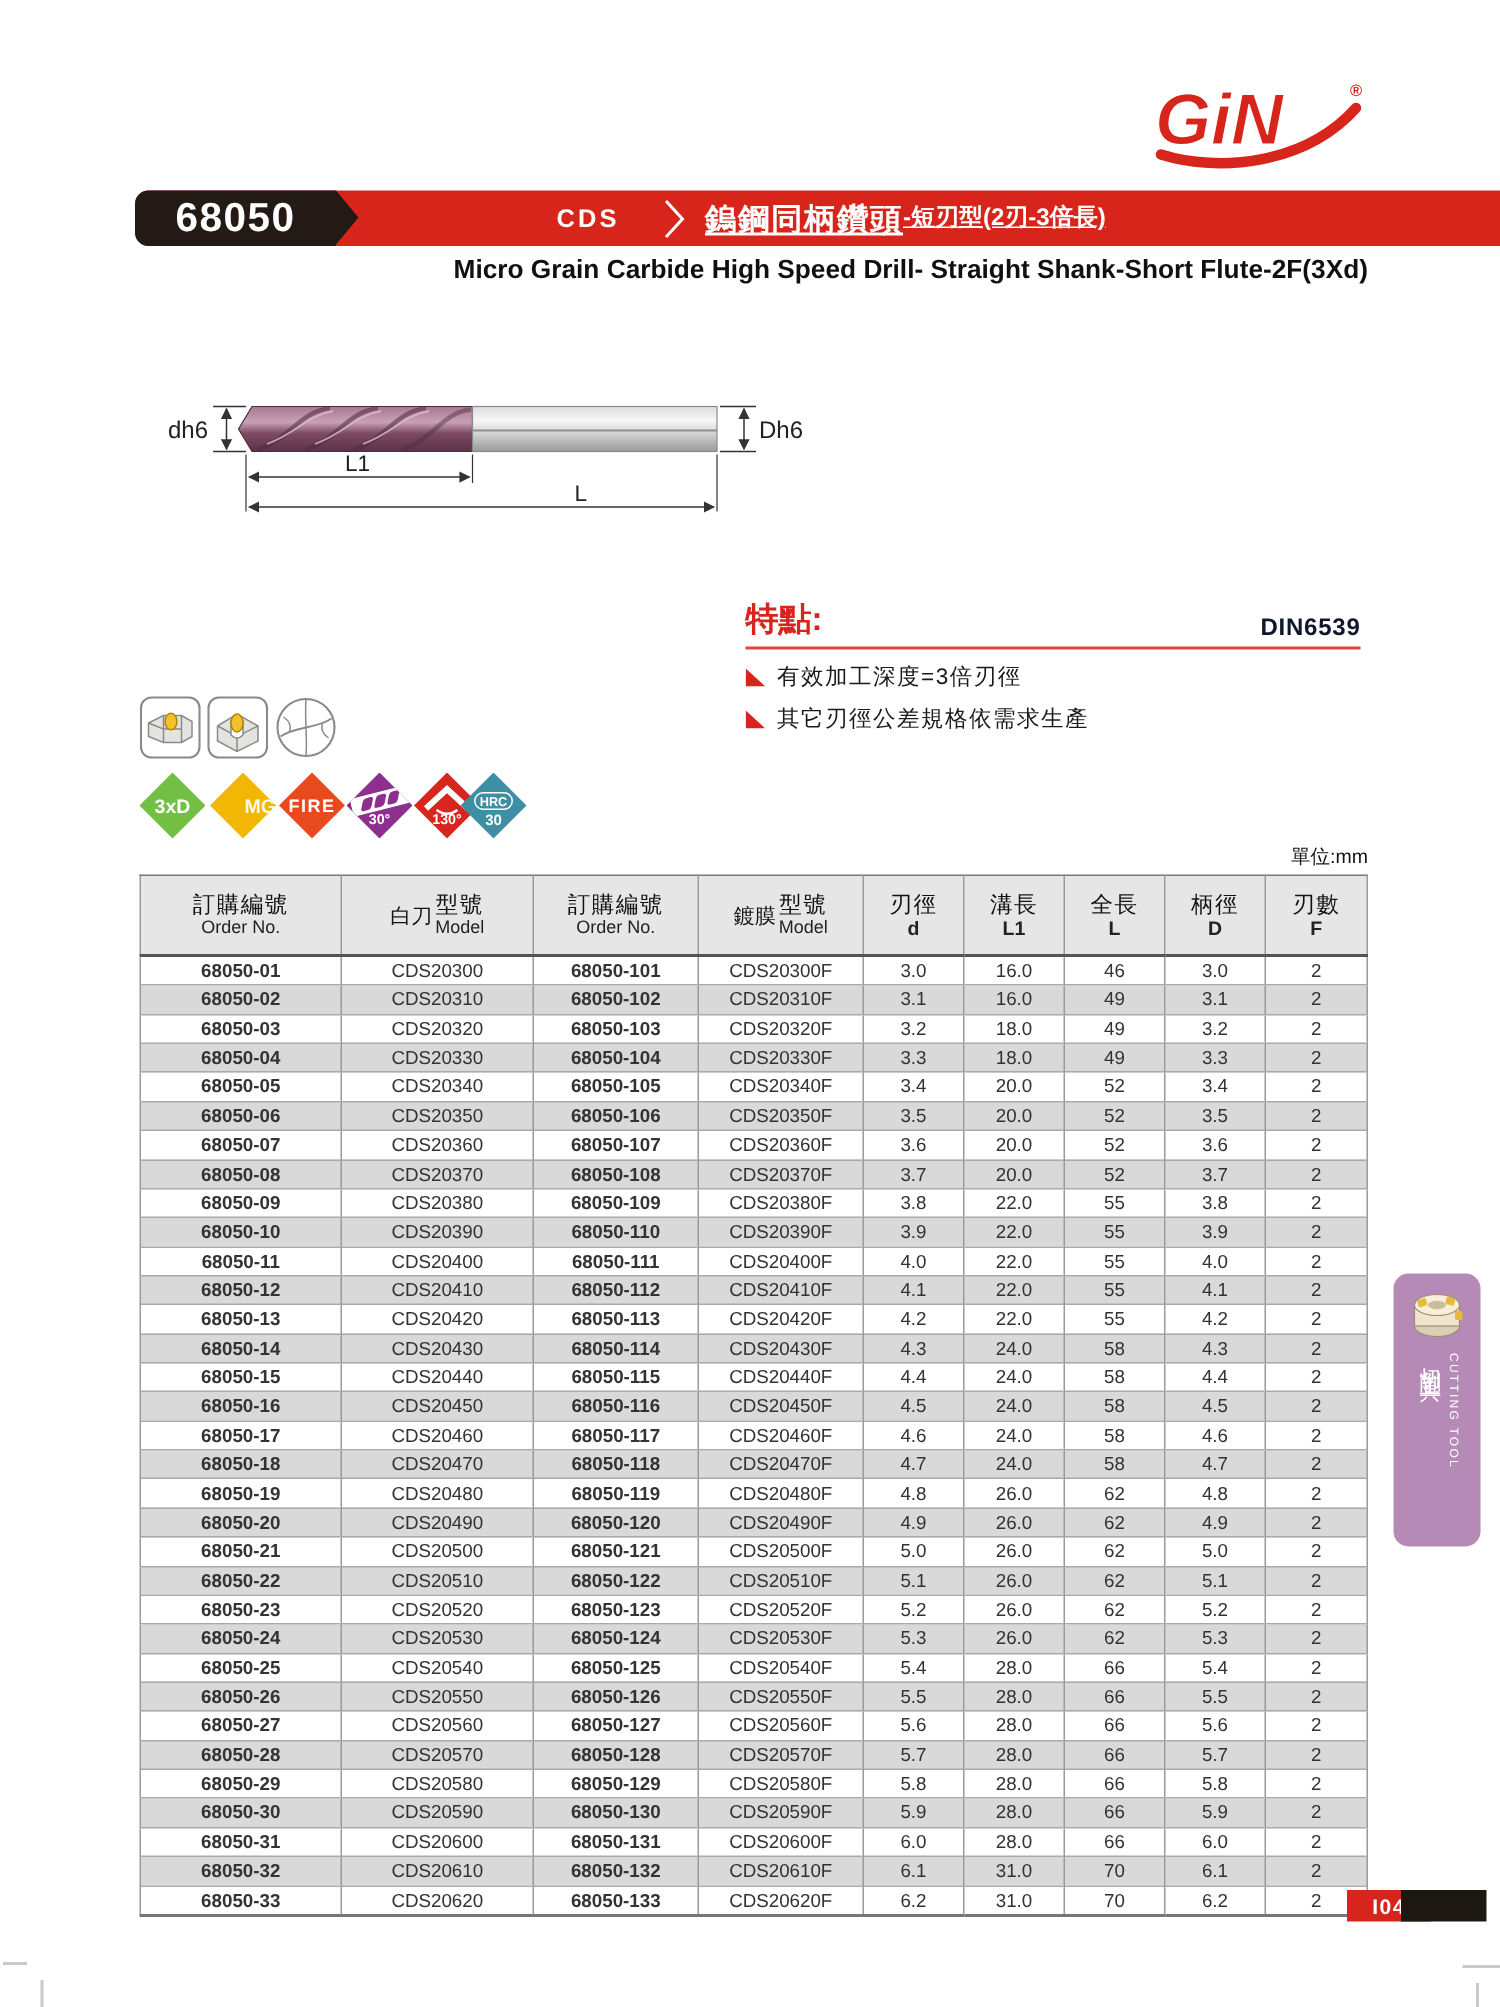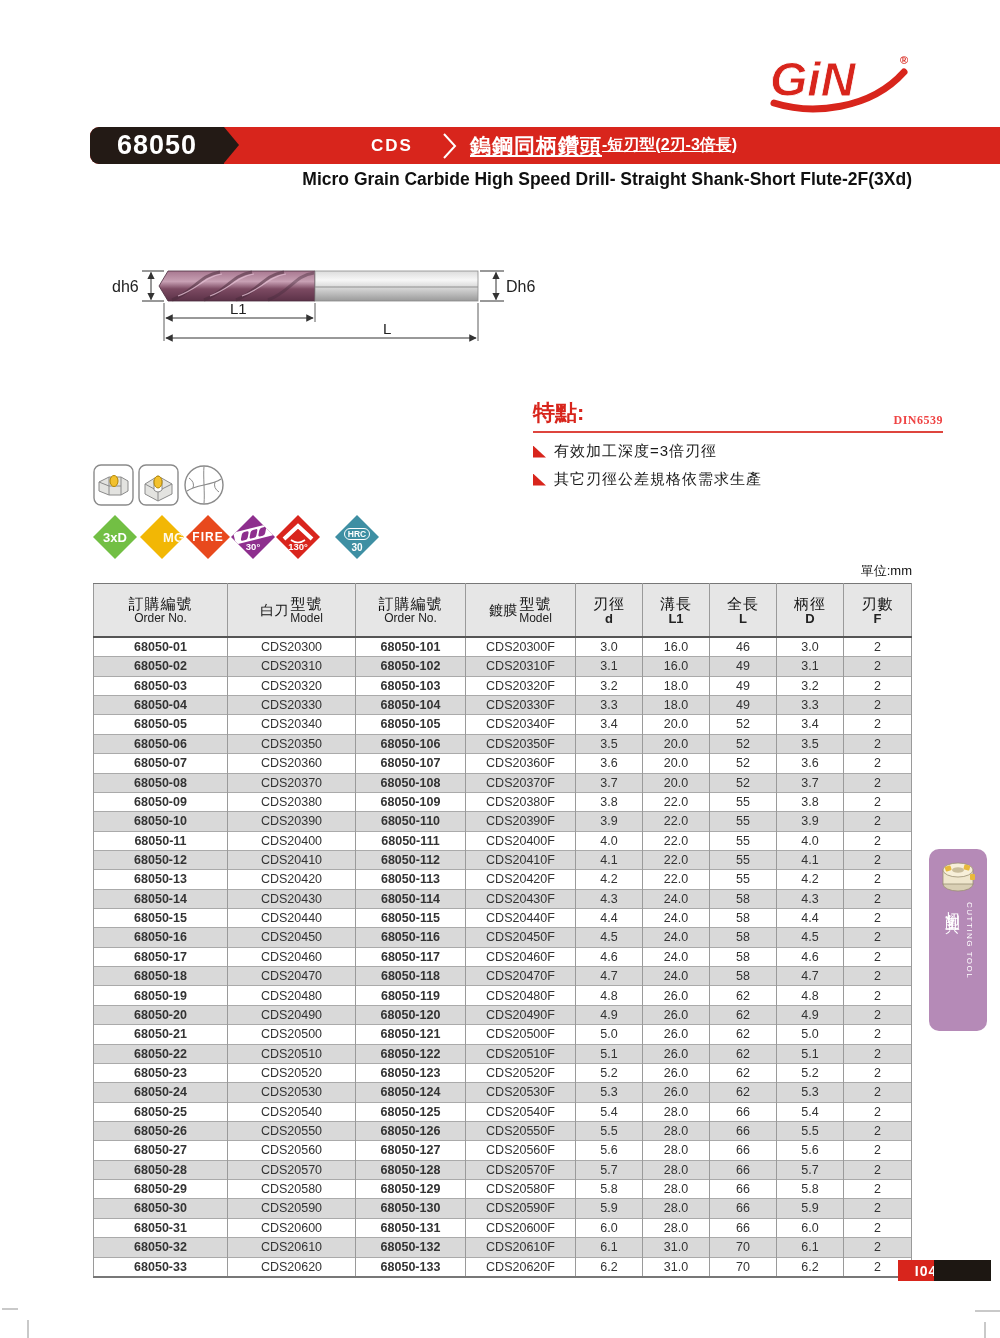--- a/index.html
+++ b/index.html
@@ -26,24 +26,24 @@
              color:#fff;white-space:nowrap;text-decoration:underline;}
   .bar-title .main{font-size:21px;font-weight:bold;letter-spacing:1px;}
   .bar-title .sub{font-size:16px;font-weight:bold;}
   .subtitle{position:absolute;left:90px;top:169px;width:822px;text-align:right;
             font-size:17.5px;font-weight:bold;color:#101010;}
 
   
   #drawing{position:absolute;left:98px;top:246px;}
 
   
-  .features{position:absolute;left:497px;top:398px;width:410px;margin-left:36px;}
+  .features{position:absolute;left:497px;top:398px;width:410px;}
   .features-head{display:flex;justify-content:space-between;align-items:flex-end;}
   .features-title{color:#d8251c;font-size:22px;font-weight:bold;}
-  .features-std{color:#ef4444;font-size:12px;font-weight:bold;letter-spacing:.5px;font-family:Liberation Serif, serif;}
+  .features-std{color:#0f172a;font-size:16px;font-weight:bold;letter-spacing:.5px;}
   .features-rule{height:2px;background:#d8251c;margin-top:3px;opacity:.85;}
   .feature-item{display:flex;align-items:center;margin-top:9px;font-size:15px;color:#1a1a1a;letter-spacing:1px;}
   .tri{width:13px;height:12px;background:#d8251c;margin-right:8px;flex:0 0 auto;
        clip-path:polygon(0 0,100% 100%,0 100%);}
 
   
   .mach-icon{position:absolute;top:464px;}
 
   
   .diamond{position:absolute;top:515px;width:44px;height:44px;
@@ -226,21 +226,21 @@
       </span>
     <span class="lbl-sm">30°</span>
   </div>
   <div class="diamond" style="left: 276px; background: rgb(217, 37, 29);">
     <svg width="36" height="24" viewBox="0 0 36 24" style="position:absolute;top:6px;left:4px">
       <polyline points="4,18 18,5 32,18" stroke="#fff" stroke-width="4" fill="none"></polyline>
       <path d="M11,19 Q18,24 25,19" stroke="#fff" stroke-width="1.6" fill="none"></path>
     </svg>
     <span class="lbl-sm">130°</span>
   </div>
-  <div class="diamond" style="left: 335px; background: rgb(62, 143, 163);">
+  <div class="diamond" style="left: 307px; background: rgb(62, 143, 163);">
     <span class="hrc-pill" style="position:absolute;top:9px">HRC</span>
     <span class="hrc-num">30</span>
   </div>
 
   <div class="unit-note">單位:mm</div>
   <table id="spec-table">
     <colgroup>
         <col style="width: 134px;">
         <col style="width: 128px;">
         <col style="width: 110px;">

